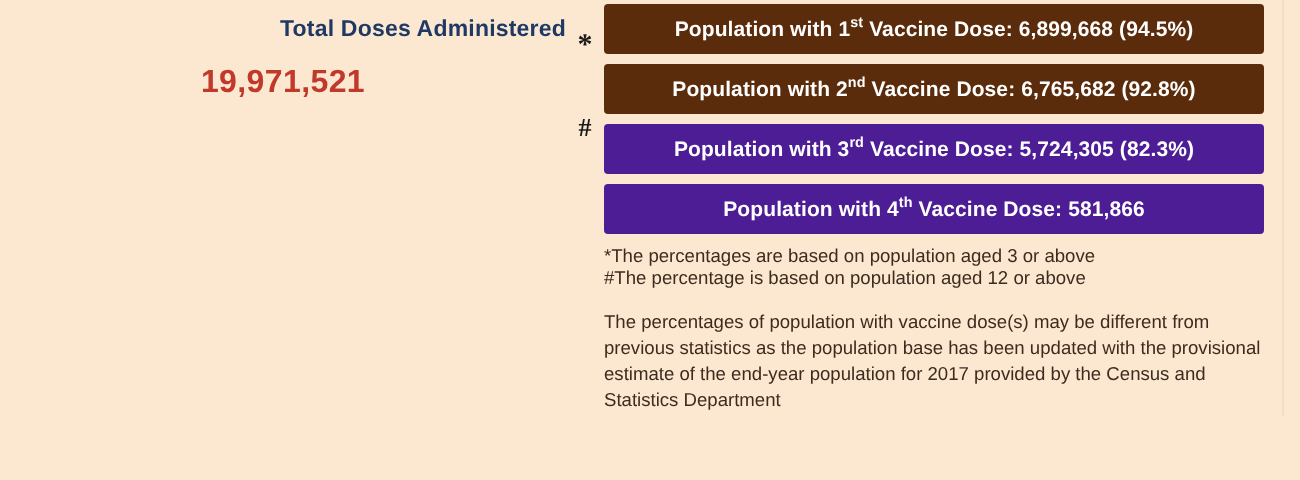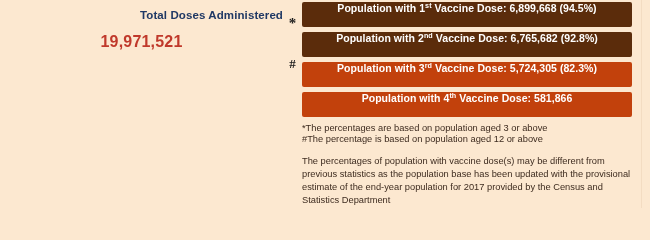--- a/index.html
+++ b/index.html
@@ -89,24 +89,25 @@
     top: 2px;
     width: 330px;
   }
   .dose-bar {
     position: relative;
     width: 330px;
     height: 25px;
     border-radius: 2px;
     margin-bottom: 5px;
     display: flex;
+    align-items: center;
     justify-content: center;
   }
   .dose-bar.dark  { background: #5b2c0b; }
-  .dose-bar.light { background: #c2410c; }
+  .dose-bar.light { background: #4c1d95; }
   .dose-bar-label {
     font-size: 10.5px;
     font-weight: bold;
     color: #ffffff;
     white-space: nowrap;
     letter-spacing: 0.05px;
   }
   .dose-bar-label sup {
     font-size: 7.2px;
     vertical-align: super;

